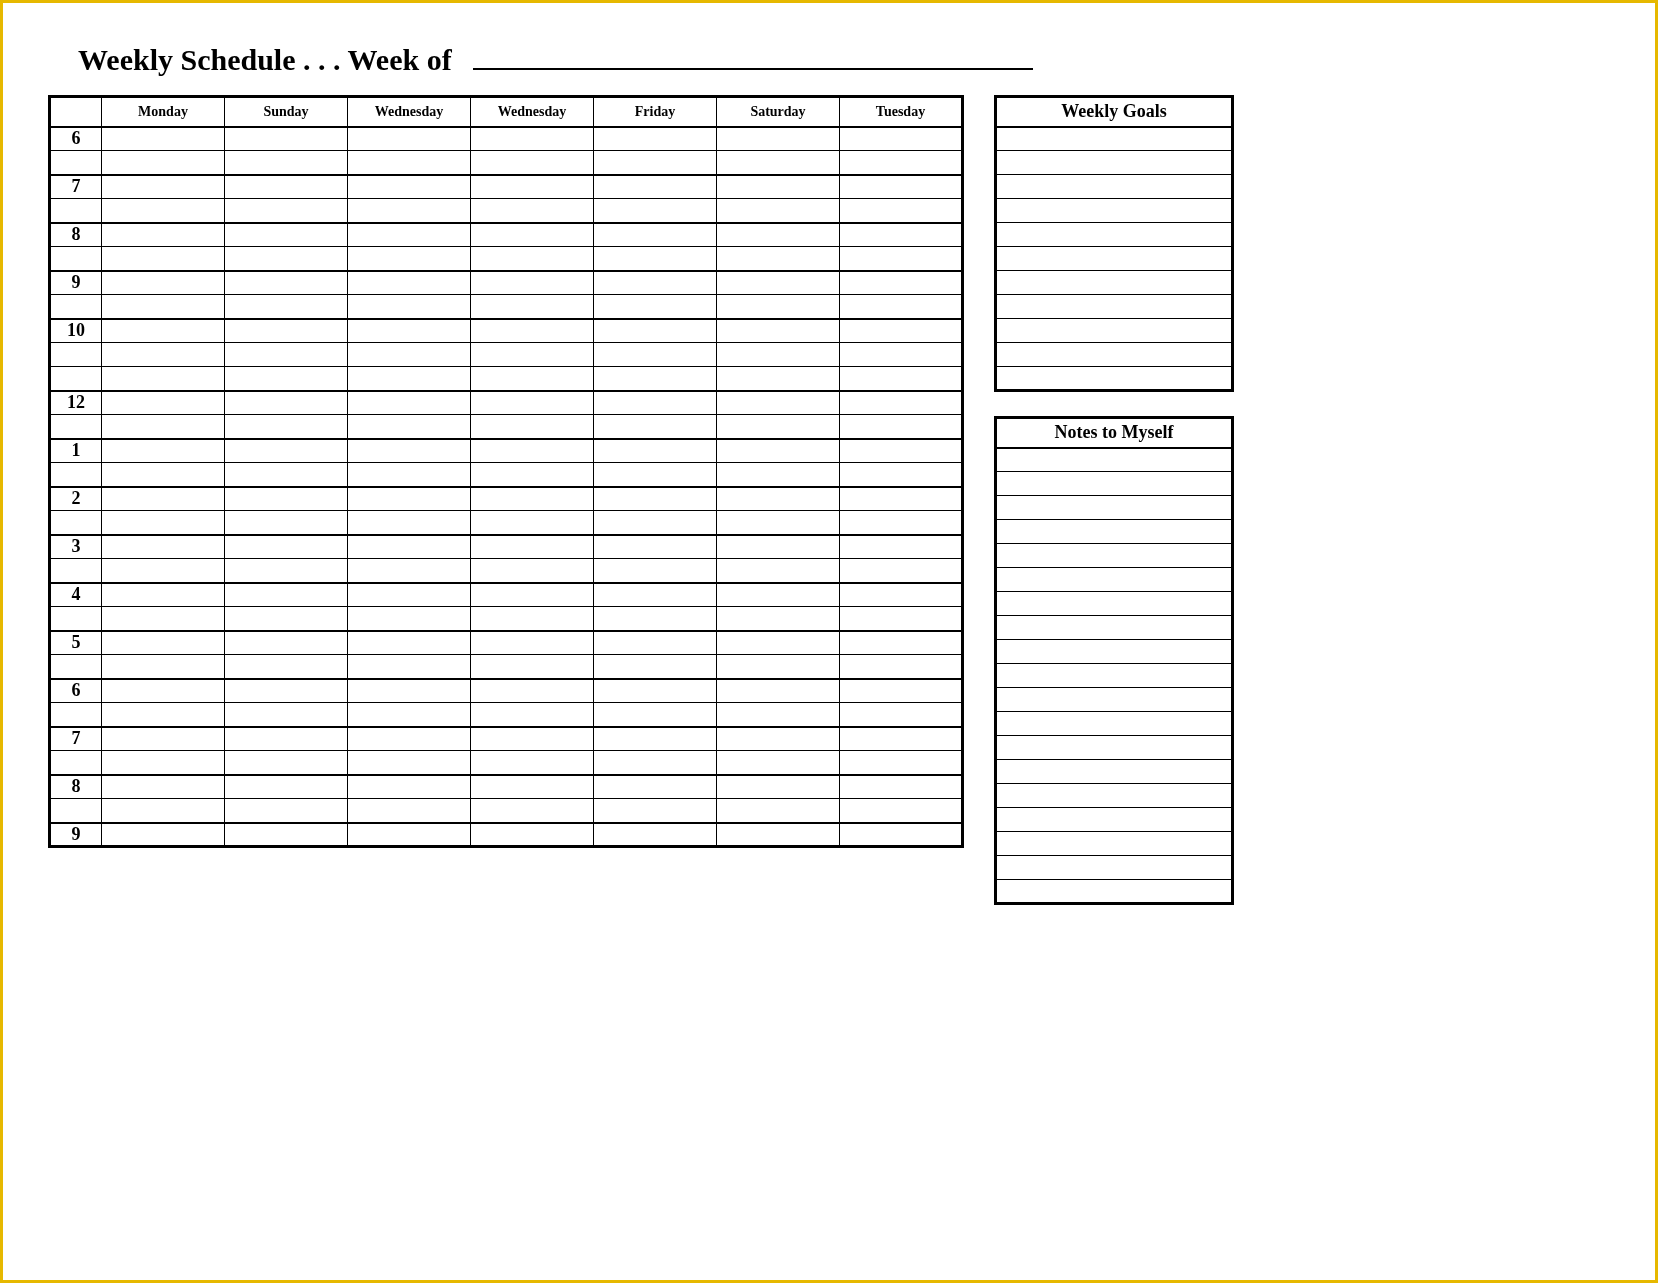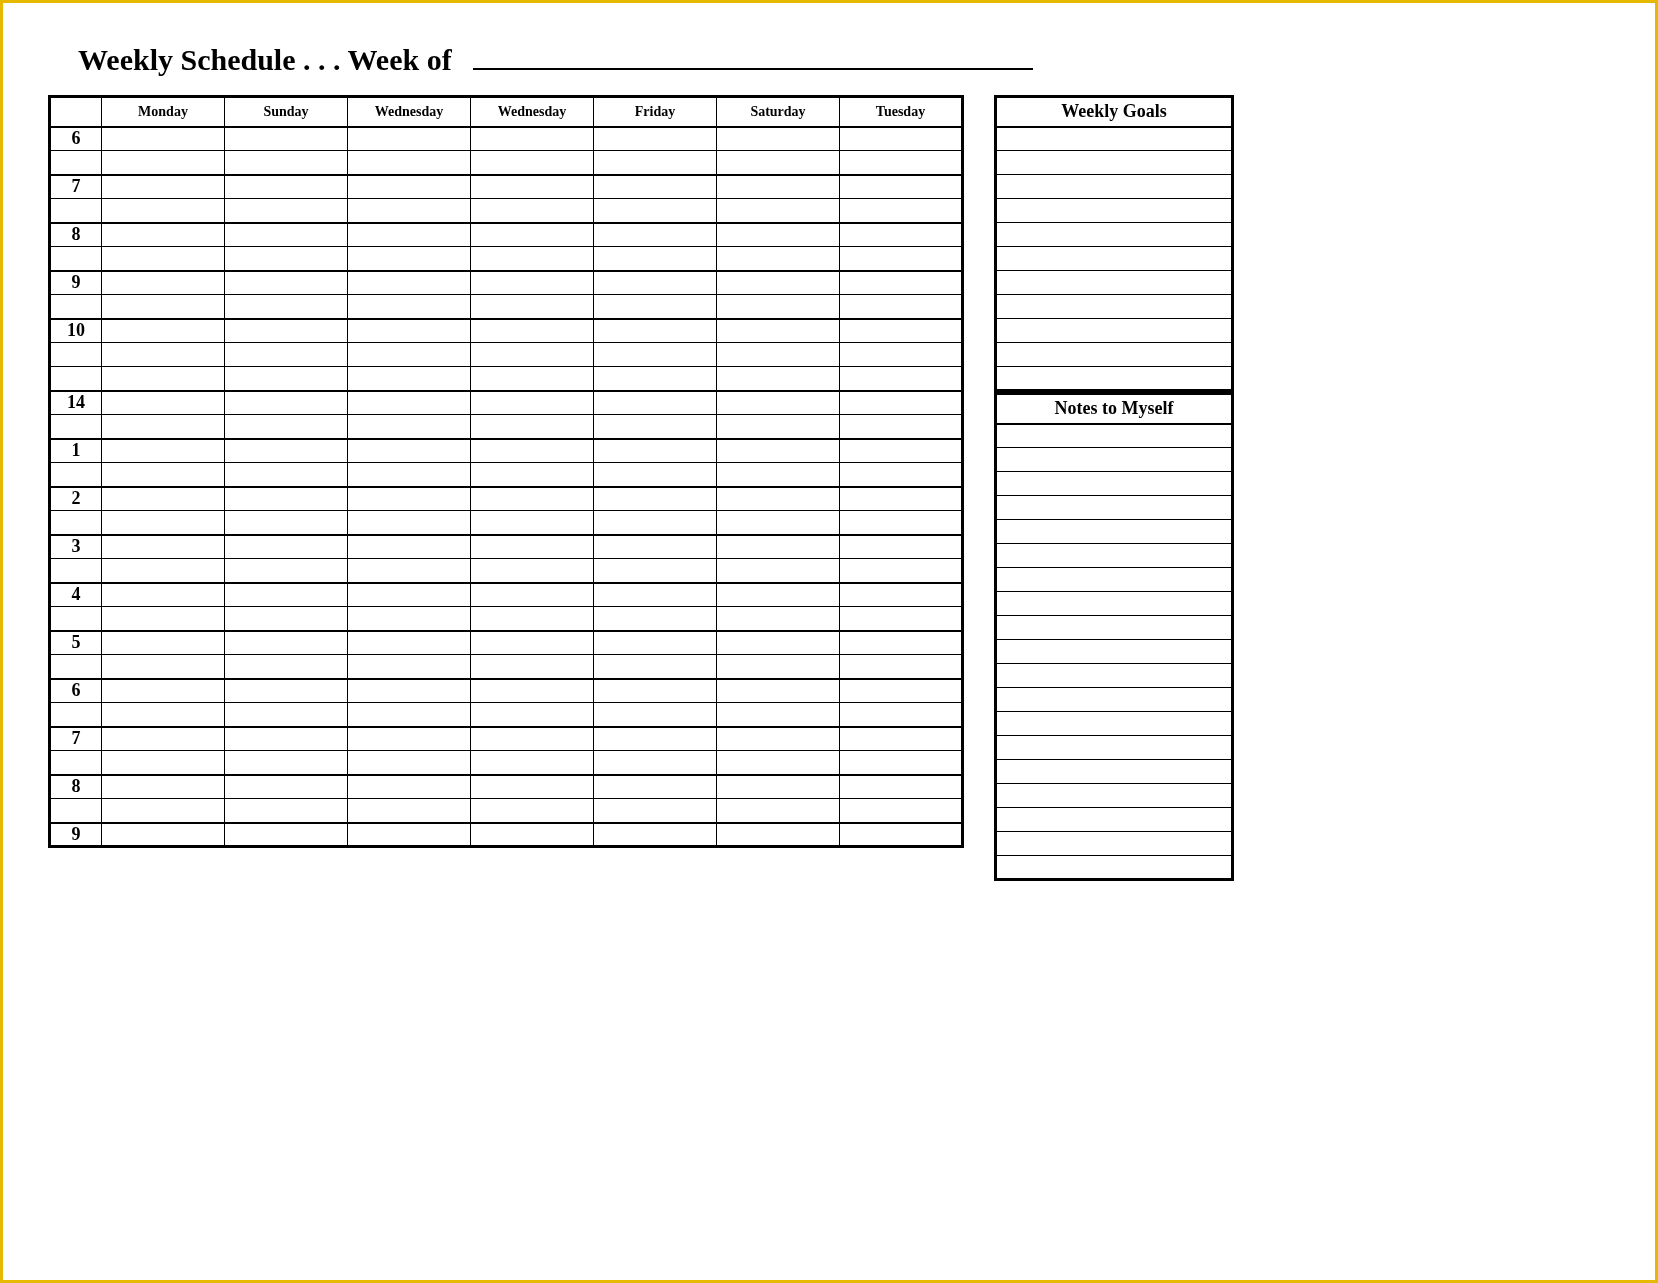--- a/index.html
+++ b/index.html
@@ -62,20 +62,21 @@
   }
   .schedule-table col.hourcol { width: 52px; }
   .schedule-table col.daycol  { width: 123px; }
   .hour-cell {
     font-size: 18px;
     font-weight: bold;
   }
   .right-col {
     display: flex;
     flex-direction: column;
+    gap: 24px;
     width: 240px;
   }
   .side-box {
     border: 3px solid #000;
     border-collapse: collapse;
     width: 100%;
   }
   .side-box th {
     border-bottom: 2px solid #000;
     font-size: 18px;
@@ -229,21 +230,21 @@
             <td class="hour-cell"></td>
             <td></td>
             <td></td>
             <td></td>
             <td></td>
             <td></td>
             <td></td>
             <td></td>
           </tr>
           <tr class="sep-row">
-            <td class="hour-cell">14</td>
+            <td class="hour-cell">12</td>
             <td></td>
             <td></td>
             <td></td>
             <td></td>
             <td></td>
             <td></td>
             <td></td>
           </tr>
           <tr>
             <td class="hour-cell"></td>

